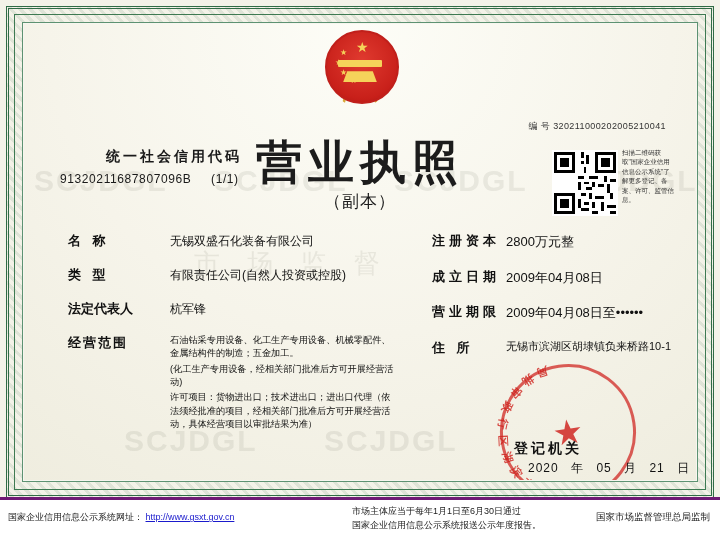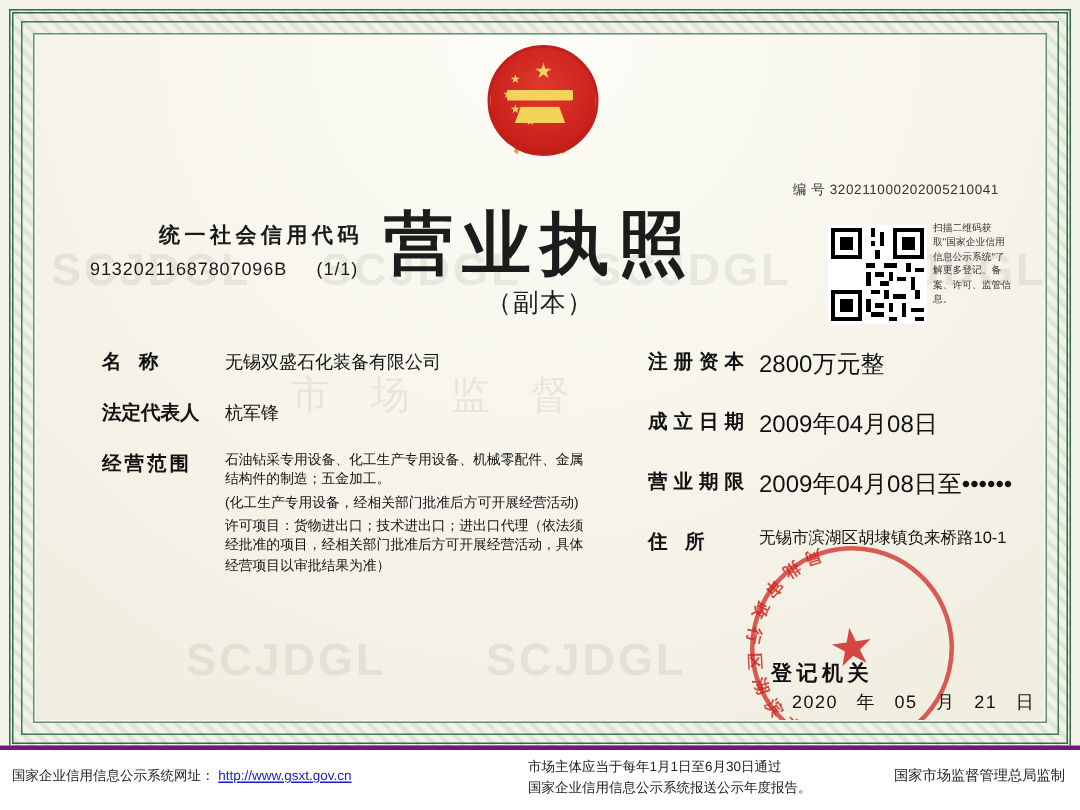--- a/index.html
+++ b/index.html
@@ -111,34 +111,34 @@
   }
   
   .qr-wrap{position:absolute;right:78px;top:126px;width:62px;height:62px;background:#fff;padding:2px;}
   .qr{width:62px;height:62px;display:block;}
   .qr-note{
     position:absolute;right:22px;top:124px;width:52px;
     font-size:6.5px;line-height:1.45;color:#333;
   }
   
   .fields{position:absolute;left:44px;top:208px;width:330px;}
-  .frow{display:flex;margin-bottom:16px;}
+  .frow{display:flex;margin-bottom:16px;gap:20px;}
   .flabel{
     width:82px;flex:0 0 82px;font-size:13px;color:#111;font-weight:bold;
     letter-spacing:4px;
   }
   .fval{font-size:12px;color:#111;line-height:1.5;}
   .scope{font-size:9.2px;line-height:1.45;color:#111;}
   .scope p{margin:0 0 2px 0;}
   .fields-right{position:absolute;left:408px;top:208px;width:280px;}
   .frow2{display:flex;margin-bottom:16px;align-items:flex-start;}
   .flabel2{
     width:74px;flex:0 0 74px;font-size:13px;color:#111;font-weight:bold;letter-spacing:4px;
   }
-  .fval2{font-size:16px;color:#111;line-height:1.5;}
+  .fval2{font-size:13px;color:#111;line-height:1.5;}
   .addr{font-size:11px;line-height:1.4;}
   
   .reg-auth{
     position:absolute;left:490px;top:416px;
     font-size:14px;font-weight:bold;color:#111;letter-spacing:3px;
   }
   .date-line{
     position:absolute;left:500px;top:436px;
     font-size:12px;color:#111;letter-spacing:1px;
   }
@@ -270,20 +270,24 @@
       </svg>
     </div>
     <div class="qr-note">扫描二维码获取"国家企业信用信息公示系统"了解更多登记、备案、许可、监管信息。</div>
 
     <div class="fields">
       <div class="frow">
         <div class="flabel">名  称</div>
         <div class="fval">无锡双盛石化装备有限公司</div>
       </div>
       <div class="frow">
+        <div class="flabel">类  型</div>
+        <div class="fval">有限责任公司(自然人投资或控股)</div>
+      </div>
+      <div class="frow">
         <div class="flabel" style="letter-spacing:0;">法定代表人</div>
         <div class="fval">杭军锋</div>
       </div>
       <div class="frow">
         <div class="flabel" style="letter-spacing:2px;">经营范围</div>
         <div class="scope">
           <p>石油钻采专用设备、化工生产专用设备、机械零配件、金属结构件的制造；五金加工。</p>
           <p>(化工生产专用设备，经相关部门批准后方可开展经营活动)</p>
           <p>许可项目：货物进出口；技术进出口；进出口代理（依法须经批准的项目，经相关部门批准后方可开展经营活动，具体经营项目以审批结果为准）</p>
         </div>

